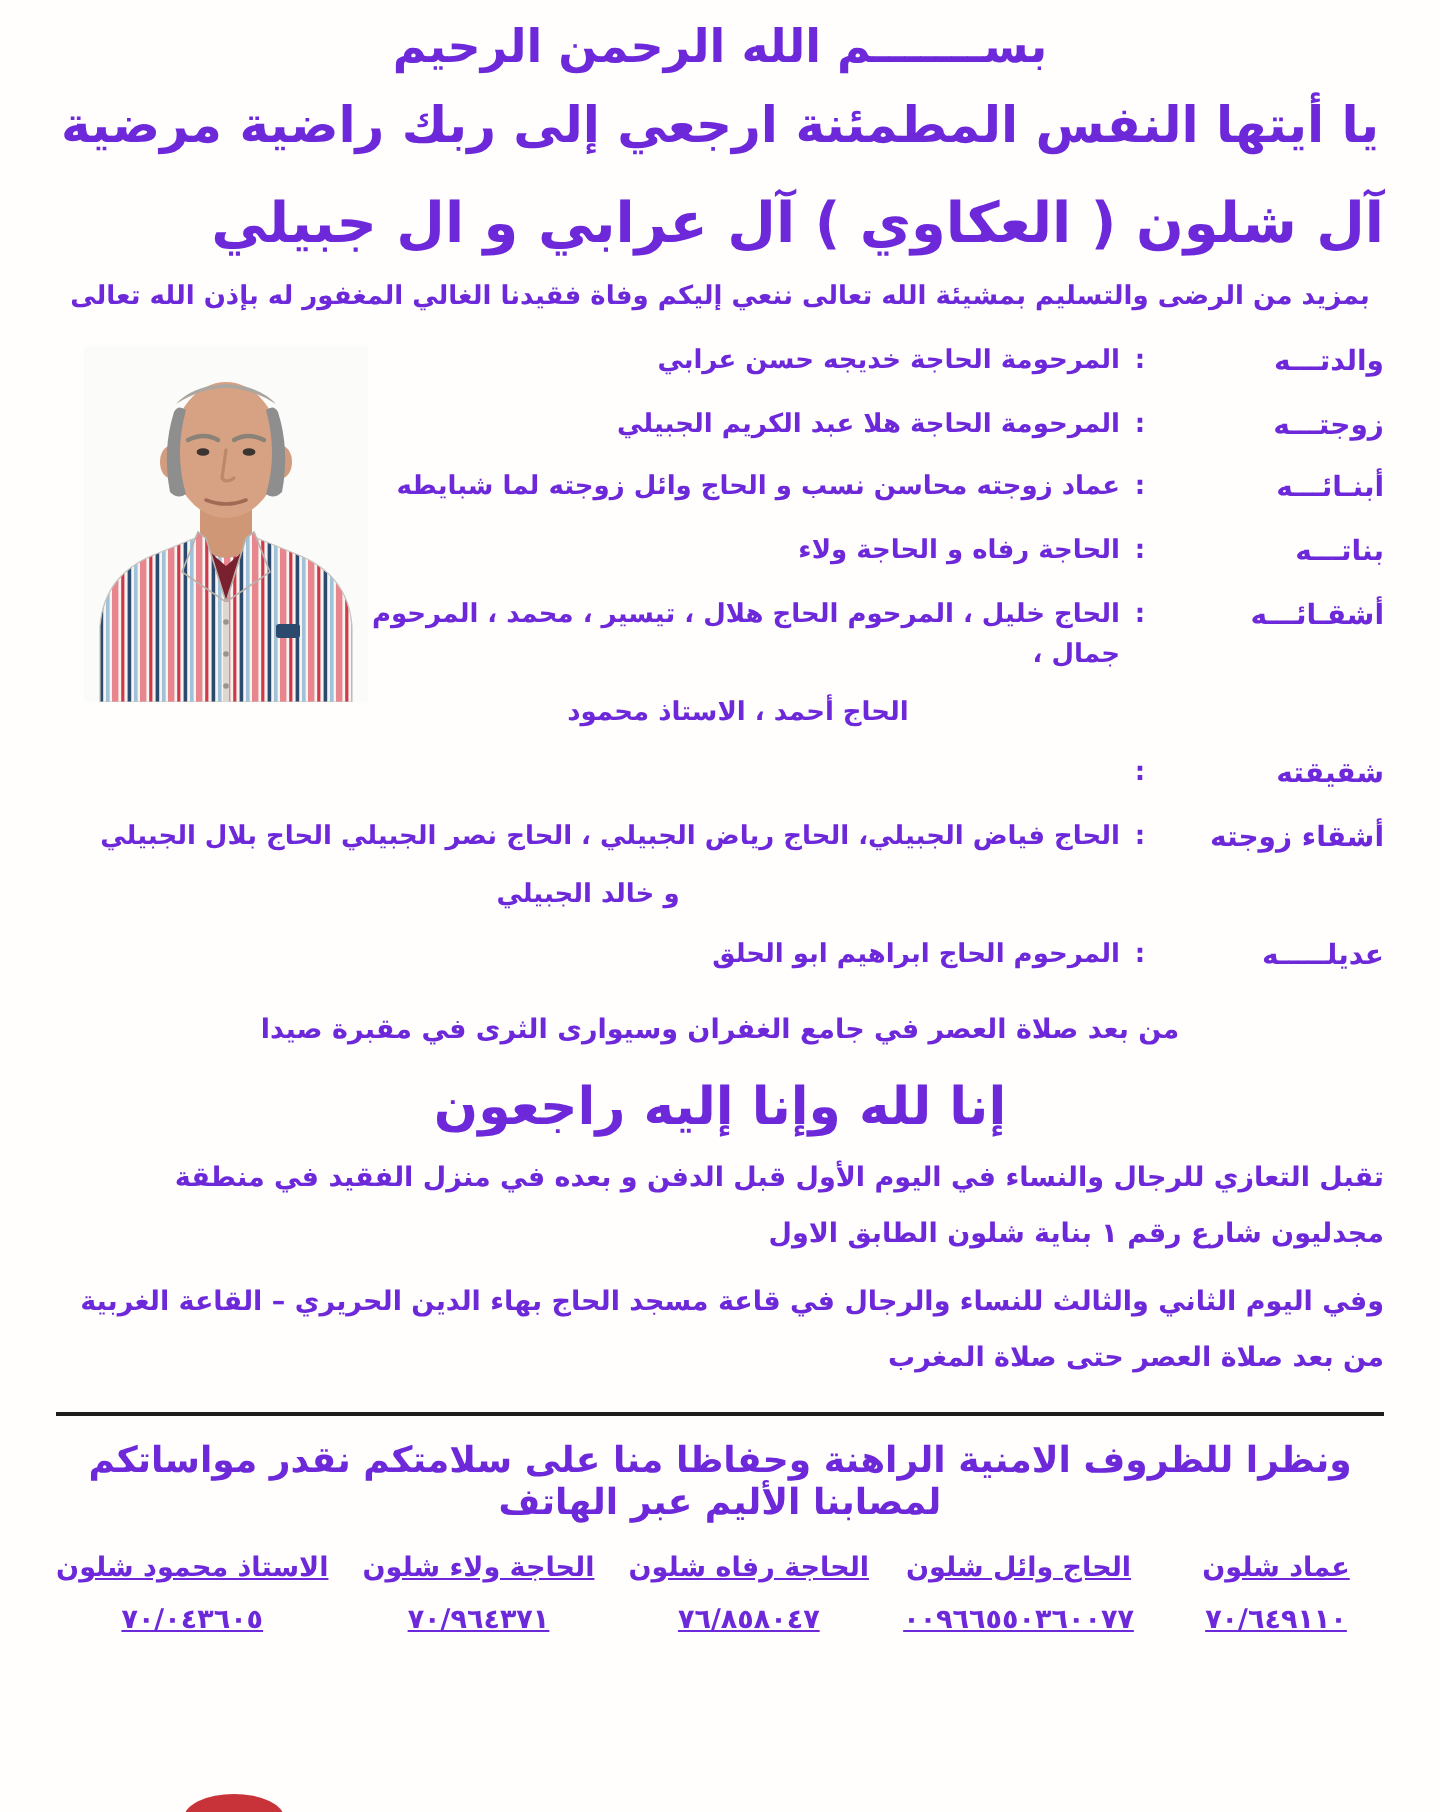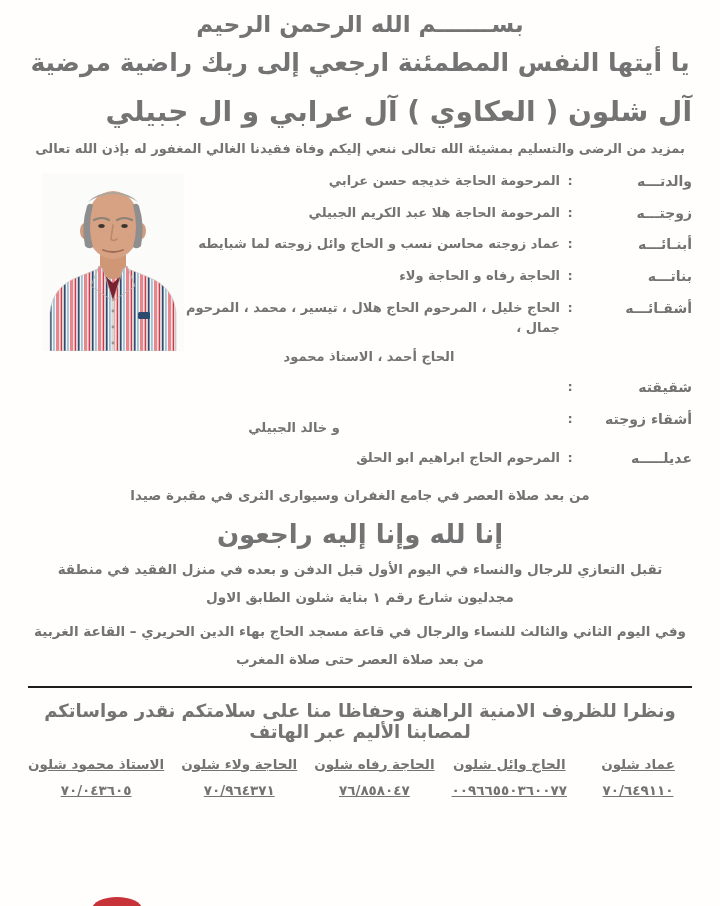--- a/index.html
+++ b/index.html
@@ -5,21 +5,21 @@
   html,body{margin:0;padding:0;background:#ffffff;}
   .page{
     position:relative;
     width:720px;height:906px;
     box-sizing:border-box;
     padding:6px 28px 0;
     background:#fffefd;
     overflow:hidden;
     direction:rtl;
     font-family:"DejaVu Sans", sans-serif;
-    color:#737373;
+    color:#6d28d9;
     font-weight:bold;
   }
   .basmala{
     text-align:center;font-size:23px;line-height:1.3;margin-top:4px;
     white-space:nowrap;
   }
   .verse{
     text-align:center;font-size:25px;margin-top:8px;white-space:nowrap;
   }
   .families{
@@ -40,21 +40,21 @@
     display:grid;grid-template-columns:112px 12px 1fr;column-gap:4px;
     margin-bottom:10px;align-items:start;
   }
   
   .rel-row:nth-child(-n+6){padding-left:150px;}
   .rel-label{font-size:14px;white-space:nowrap;}
   .rel-colon{text-align:center;}
   .rel-value2{display:block;text-align:center;margin-top:9px;}
   .funeral{margin-top:2px;text-align:center;font-size:13.5px;line-height:2.25;}
   .istirjaa{text-align:center;font-size:26px;margin:9px 0 7px;}
-  .cond{ text-align:center;font-size:13.5px;line-height:2.05;}
+  .cond{ font-size:13.5px;line-height:2.05;}
   .cond.p1{margin-top:2px;}
   .cond.p2{margin-top:7px;}
   .divider{border:none;border-top:2px solid #1d1d1d;margin:12px 0 0;height:0;}
   .note{text-align:center;font-size:18px;margin-top:12px;}
   .contacts{
     display:flex;justify-content:space-between;align-items:flex-start;
     margin-top:14px;
   }
   .contact{text-align:center;min-width:108px;text-decoration:underline;}
   .contact-name{font-size:13.5px;white-space:nowrap;}
@@ -162,20 +162,21 @@
 
         <div class="rel-row">
           <span class="rel-label">شقيقته</span>
           <span class="rel-colon">:</span>
         </div>
 
         <div class="rel-row">
           <span class="rel-label">أشقاء زوجته</span>
           <span class="rel-colon">:</span>
           <span class="rel-value-wrap">
+            <span class="rel-value">الحاج فياض الجبيلي، الحاج رياض الجبيلي ، الحاج نصر الجبيلي الحاج بلال الجبيلي</span>
             <span class="rel-value2">و خالد الجبيلي</span>
           </span>
         </div>
 
         <div class="rel-row">
           <span class="rel-label">عديلـــــه</span>
           <span class="rel-colon">:</span>
           <span class="rel-value-wrap">
             <span class="rel-value">المرحوم الحاج ابراهيم ابو الحلق</span>
             

